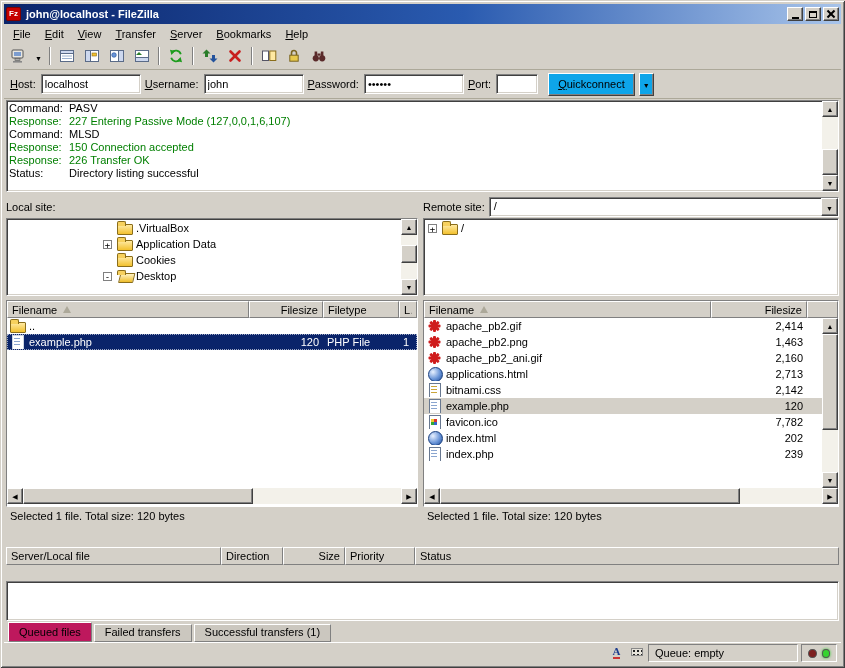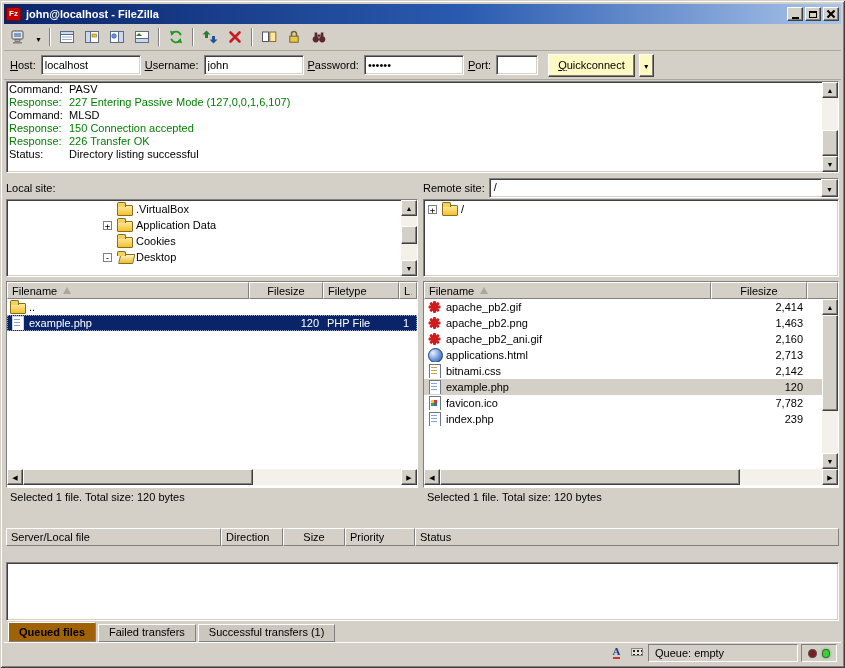--- a/index.html
+++ b/index.html
@@ -31,21 +31,21 @@
 .tbtn{width:24px;height:22px;background:transparent;border:1px solid transparent;display:flex;align-items:center;justify-content:center;padding:0}
 .tbtn.dd{width:13px}
 .tsep{width:2px;height:18px;margin:0 3px;border-left:1px solid #808080;border-right:1px solid #fff}
 .dar::before{content:"▼";font-size:7px;line-height:1}
 
 .quickbar{height:29px;display:flex;align-items:center;gap:4px;padding:0 6px;border-bottom:1px solid #aca899}
 .lblq{margin-right:1px}
 .tf{height:20px;background:#fff;border:1px solid #808080;border-right-color:#fff;border-bottom-color:#fff;
  box-shadow:inset 1px 1px 0 #404040,inset -1px -1px 0 #d4d0c8;font:11px "Liberation Sans",sans-serif;padding:2px 3px}
 .w100{width:100px}.w45{width:42px}
-.rbtn{height:23px;background:#fef9c3;border:1px solid #fff;border-right-color:#404040;border-bottom-color:#404040;
+.rbtn{height:23px;background:#0ea5e9;border:1px solid #fff;border-right-color:#404040;border-bottom-color:#404040;
  box-shadow:inset -1px -1px 0 #808080;font:11px "Liberation Sans",sans-serif;display:flex;align-items:center;justify-content:center}
 .qbtn{padding:0 9px;margin-left:6px}
 .qdd{width:15px}
 
 .well{background:#fff;border:1px solid #808080;border-right-color:#fff;border-bottom-color:#fff;
  box-shadow:inset 1px 1px 0 #404040,inset -1px -1px 0 #d4d0c8}
 .logwrap{height:92px;margin:1px 2px;display:flex}
 .loglines{flex:1;overflow:hidden;padding:1px 2px}
 .logline{display:flex;height:13px;line-height:13px;white-space:nowrap}
 .lpre{width:60px;flex:0 0 60px}
@@ -79,21 +79,21 @@
 .ind{padding-left:96px}
 .exp{width:9px;height:9px;flex:0 0 9px;border:1px solid #808080;background:#fff;font:9px/8px "DejaVu Sans Mono",monospace;text-align:center;margin-right:4px}
 .exp.hiddenx{visibility:hidden}
 .tlabel{padding-left:3px;white-space:nowrap}
 
 .listsrow{height:207px}
 .listpane{border:1px solid #808080;border-right-color:#fff;border-bottom-color:#fff;background:#fff}
 .lheader{height:17px;display:flex;background:#5eead4}
 .hc{background:#d4d0c8;border-top:1px solid #fff;border-left:1px solid #fff;border-right:1px solid #808080;border-bottom:1px solid #808080;
  display:flex;align-items:center;padding:0 4px;overflow:hidden}
-.hc.right{justify-content:center}
+.hc.right{justify-content:flex-end}
 .hc .ht{white-space:nowrap;overflow:hidden;text-overflow:ellipsis}
 .sorta{width:0;height:0;border-left:4px solid transparent;border-right:4px solid transparent;border-bottom:7px solid #aca899;margin-left:6px;flex:0 0 auto}
 .lbody{height:170px;background:#fff;overflow:hidden}
 .lrow{height:16px;display:flex;align-items:center;white-space:nowrap}
 .c{padding:0 4px;overflow:hidden;white-space:nowrap}
 .c.right{text-align:right;justify-content:flex-end}
 .c.name{display:flex;align-items:center;gap:3px;padding-left:2px}
 .sel-active{background:#0a246a;color:#fff;outline:1px dotted rgba(255,255,255,.6);outline-offset:-1px}
 .sel-inactive{background:#d4d0c8}
 .rbodywrap{display:flex;height:170px}
@@ -116,21 +116,21 @@
 .fi[data-icon="image"]::before,.fi[data-icon="image"]::after,.fi[data-icon="image"]>i::before,.fi[data-icon="image"]>i::after{content:"";position:absolute;left:7px;top:1px;width:3px;height:12px;background:#cf1d1d;border-radius:1px}
 .fi[data-icon="image"]::after{transform:rotate(90deg)}
 .fi[data-icon="image"]>i::before{transform:rotate(45deg)}
 .fi[data-icon="image"]>i::after{transform:rotate(-45deg)}
 
 .hdivider{height:6px}
 .qheader{height:18px;display:flex;margin:16px 2px}
 .qbody{flex:1;margin:0 2px;background:#fff}
 .tabsrow{height:21px;display:flex;align-items:flex-end;gap:2px;padding:1px 0 0 4px}
 .tab{background:#cbc7bf;border:1px solid #808080;border-top-color:#fff;border-left-color:#fff;padding:1px 10px 2px;height:18px;white-space:nowrap}
-.tab.active{background:#a16207;font-weight:bold;height:20px;padding-top:3px}
+.tab.active{background:#be185d;font-weight:normal;height:20px;padding-top:3px}
 
 .statusbar{height:22px;display:flex;gap:3px;padding:1px 4px;border-top:1px solid #fff}
 .flex1{flex:1}
 .sicon{width:17px;height:16px;display:flex;align-items:center;justify-content:center}
 .sicon.ascii::before{content:"A";font:bold 11px "Liberation Serif",serif;color:#1a3a8c;border-bottom:2px solid #c33}
 .keypadglyph{width:12px;height:8px;background-image:radial-gradient(#222 35%,transparent 40%);background-size:4px 4px;border:1px solid #888;background-color:#e6e3da}
 .scell{height:18px;border:1px solid #808080;border-right-color:#fff;border-bottom-color:#fff;display:flex;align-items:center;padding:0 6px;background:#d4d0c8}
 .scell.queue{width:150px}
 .scell.leds{width:36px;justify-content:center;gap:5px}
 .led{width:9px;height:9px;border-radius:50%;border:1px solid #555;display:inline-block}
@@ -151,20 +151,29 @@
         </div>
       <div class="wbtn">
           <i class="glyph-max"></i>
         </div>
       <div class="wbtn">
           <i class="glyph-close"></i>
         </div>
     </div>
   </div>
 
+  <div class="menubar">
+    <span class="mi ul">File</span>
+    <span class="mi ul">Edit</span>
+    <span class="mi ul">View</span>
+    <span class="mi ul">Transfer</span>
+    <span class="mi ul">Server</span>
+    <span class="mi ul">Bookmarks</span>
+    <span class="mi ul">Help</span>
+  </div>
 
   <div class="toolbar">
     <button class="tbtn">
         <svg width="16" height="16" viewBox="0 0 16 16">
           <rect x="1" y="2" width="11" height="8" rx="1" fill="#e8e6e0" stroke="#555"></rect>
           <rect x="3" y="4" width="7" height="4" fill="#7b9ccf"></rect>
           <rect x="4" y="10.5" width="5" height="2" fill="#aaa" stroke="#555" stroke-width=".6"></rect>
           <rect x="2" y="13" width="9" height="1.6" fill="#888"></rect>
         </svg>
       </button>
@@ -497,20 +506,29 @@
               <span class="c name" style="width:287px">
                 <span class="fi" data-icon="ico">
                   <i></i>
                 </span>
                 <span>favicon.ico</span>
               </span>
               <span class="c right" style="width:96px">7,782</span>
             </div>
           <div class="lrow">
               <span class="c name" style="width:287px">
+                <span class="fi" data-icon="html">
+                  <i></i>
+                </span>
+                <span>index.html</span>
+              </span>
+              <span class="c right" style="width:96px">202</span>
+            </div>
+          <div class="lrow">
+              <span class="c name" style="width:287px">
                 <span class="fi" data-icon="php">
                   <i></i>
                 </span>
                 <span>index.php</span>
               </span>
               <span class="c right" style="width:96px">239</span>
             </div>
         </div>
         <div class="sb-v">
           <div class="sbtn sb-up"></div>

